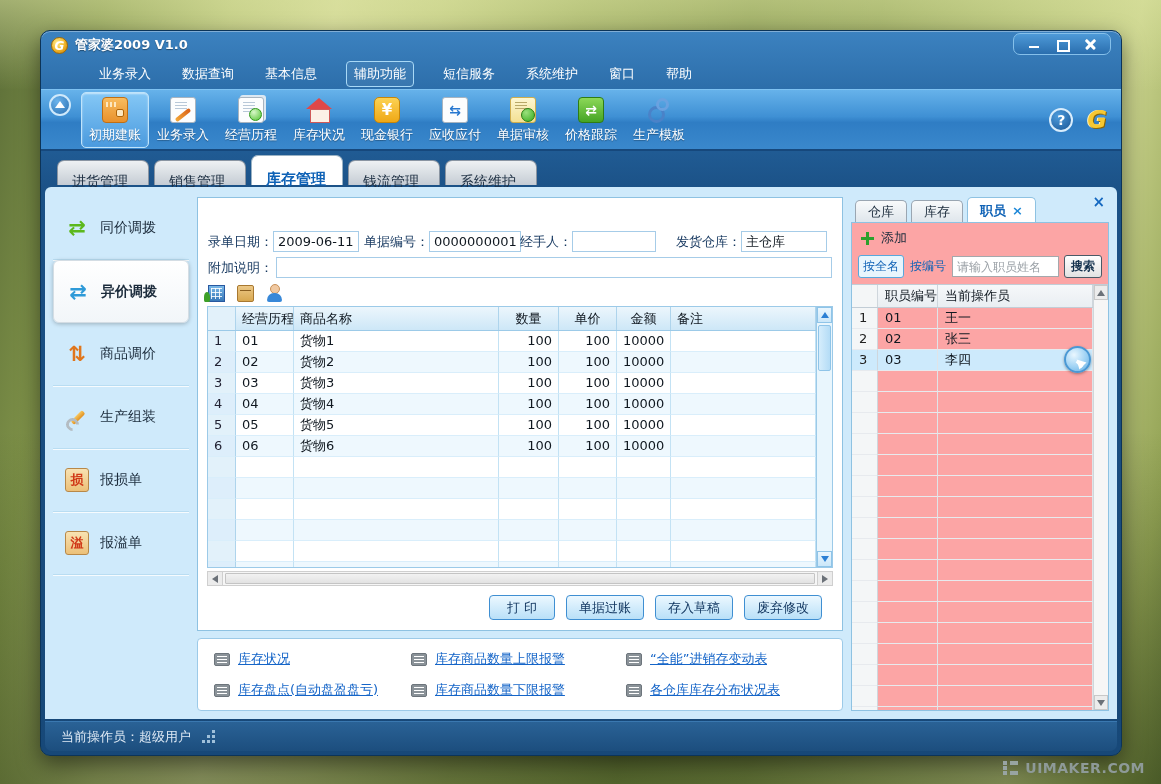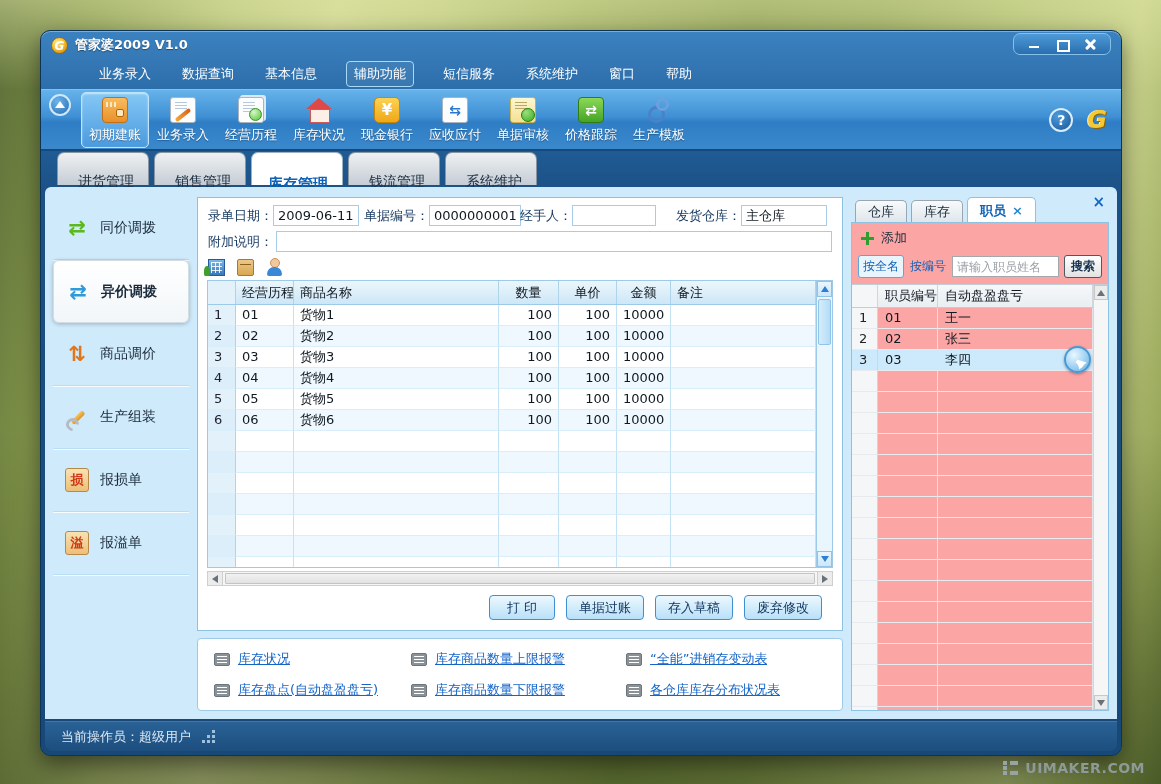--- a/index.html
+++ b/index.html
@@ -87,21 +87,21 @@
   .icon-prod-template::after{content:"";position:absolute;right:3px;top:1px;width:7px;height:7px;border:3px solid #6aa2e0;border-radius:50%;}
 
   .toolbar-right{margin-left:auto;display:flex;align-items:center;gap:14px;}
   .help-btn{width:24px;height:24px;border-radius:50%;background:radial-gradient(circle at 35% 30%,#4e9cdc,#1a5696);
     border:2px solid #d9edfc;color:#fff;font-weight:bold;font-size:14px;line-height:21px;text-align:center;}
   .brand{color:#f6c832;font-style:italic;font-weight:bold;font-size:24px;line-height:24px;
     text-shadow:1px 1px 0 #8a6404, -1px 0 0 #fff2c0;}
 
   
   .tabstrip{height:34px;display:flex;align-items:flex-end;gap:5px;padding:0 0 0 16px;}
-  .tab{min-width:92px;height:25px;line-height:25px;padding:16px 14px;text-align:right;font-size:14px;color:#1d2f42;
+  .tab{min-width:92px;height:25px;line-height:25px;padding:8px 14px;text-align:left;font-size:14px;color:#1d2f42;
     background:linear-gradient(#eef1f3,#c5ccd4);border:1px solid #8a95a2;border-bottom:none;border-radius:7px 7px 0 0;}
   .tab.active{background:#fff;color:#0f62b6;font-weight:bold;font-size:15px;height:30px;line-height:30px;border-color:#9ab2c4;}
 
   
   .content{position:absolute;left:4px;right:4px;top:156px;bottom:36px;background:#cfeafb;
     border-radius:6px 6px 0 0;display:flex;gap:8px;padding:10px 8px 8px;}
 
   
   .sidebar{width:136px;flex:0 0 136px;display:flex;flex-direction:column;}
   .side-item{height:63px;flex:0 0 63px;display:flex;align-items:center;gap:11px;padding-left:12px;
@@ -116,21 +116,21 @@
     background:linear-gradient(#f8c860,#e09020);transform:rotate(-45deg);}
   .si-assemble::after{content:"";position:absolute;left:1px;top:13px;width:7px;height:7px;border:3px solid #b4bcc2;
     border-radius:50%;border-right-color:transparent;transform:rotate(45deg);}
   .si-loss-box,.si-overflow-box{background:linear-gradient(#f8e2b2,#ecc078);border:1px solid #b88848;border-radius:3px;
     color:#d03818;font-size:13px;line-height:22px;}
 
   
   .main{flex:1;min-width:0;display:flex;flex-direction:column;}
   .main-panel{background:#fff;border:1px solid #8ec2e2;flex:1;display:flex;flex-direction:column;min-height:0;}
   .form-row{display:flex;align-items:center;padding:7px 10px 2px;font-size:13px;color:#14365e;}
-  .field{display:flex;align-items:center;flex:1;min-width:0;}
+  .field{display:flex;align-items:center;flex:1;min-width:0;margin-top:26px;}
   .field label{white-space:nowrap;}
   .field input, .note-row input{border:1px solid #a6cce8;height:21px;font-size:13px;padding:0 4px;color:#101820;
     font-family:"DejaVu Sans","Liberation Sans",sans-serif;}
   .note-row{display:flex;align-items:center;padding:3px 10px 4px;font-size:13px;color:#14365e;}
   .note-row input{flex:1;margin-left:3px;}
   .meta-row{display:flex;align-items:center;gap:12px;padding:3px 10px 4px;}
   .mini-icon{position:relative;width:17px;height:17px;}
   .mi-warehouse{background:linear-gradient(#7ab8e8,#3878b8);border:1px solid #2858a0;}
   .mi-warehouse::after{content:"";position:absolute;inset:2px;
     background:repeating-linear-gradient(90deg,rgba(255,255,255,.85) 0 1px,transparent 1px 4px),
@@ -593,21 +593,21 @@
             <span class="by-name">按全名</span>
             <span class="by-code">按编号</span>
             <input placeholder="请输入职员姓名" style="">
             <span class="search-btn">搜索</span>
           </div>
           <div class="rp-table">
             <div class="rp-rows" id="rp-rows">
                 <div class="rrow head">
                   <span class="rcell rownum"></span>
                   <span class="rcell">职员编号</span>
-                  <span class="rcell">自动盘盈盘亏</span>
+                  <span class="rcell">当前操作员</span>
                 </div>
                 <div class="rrow">
                   <span class="rcell rownum">1</span>
                   <span class="rcell">01</span>
                   <span class="rcell">王一</span>
                 </div>
                 <div class="rrow">
                   <span class="rcell rownum">2</span>
                   <span class="rcell">02</span>
                   <span class="rcell">张三</span>

